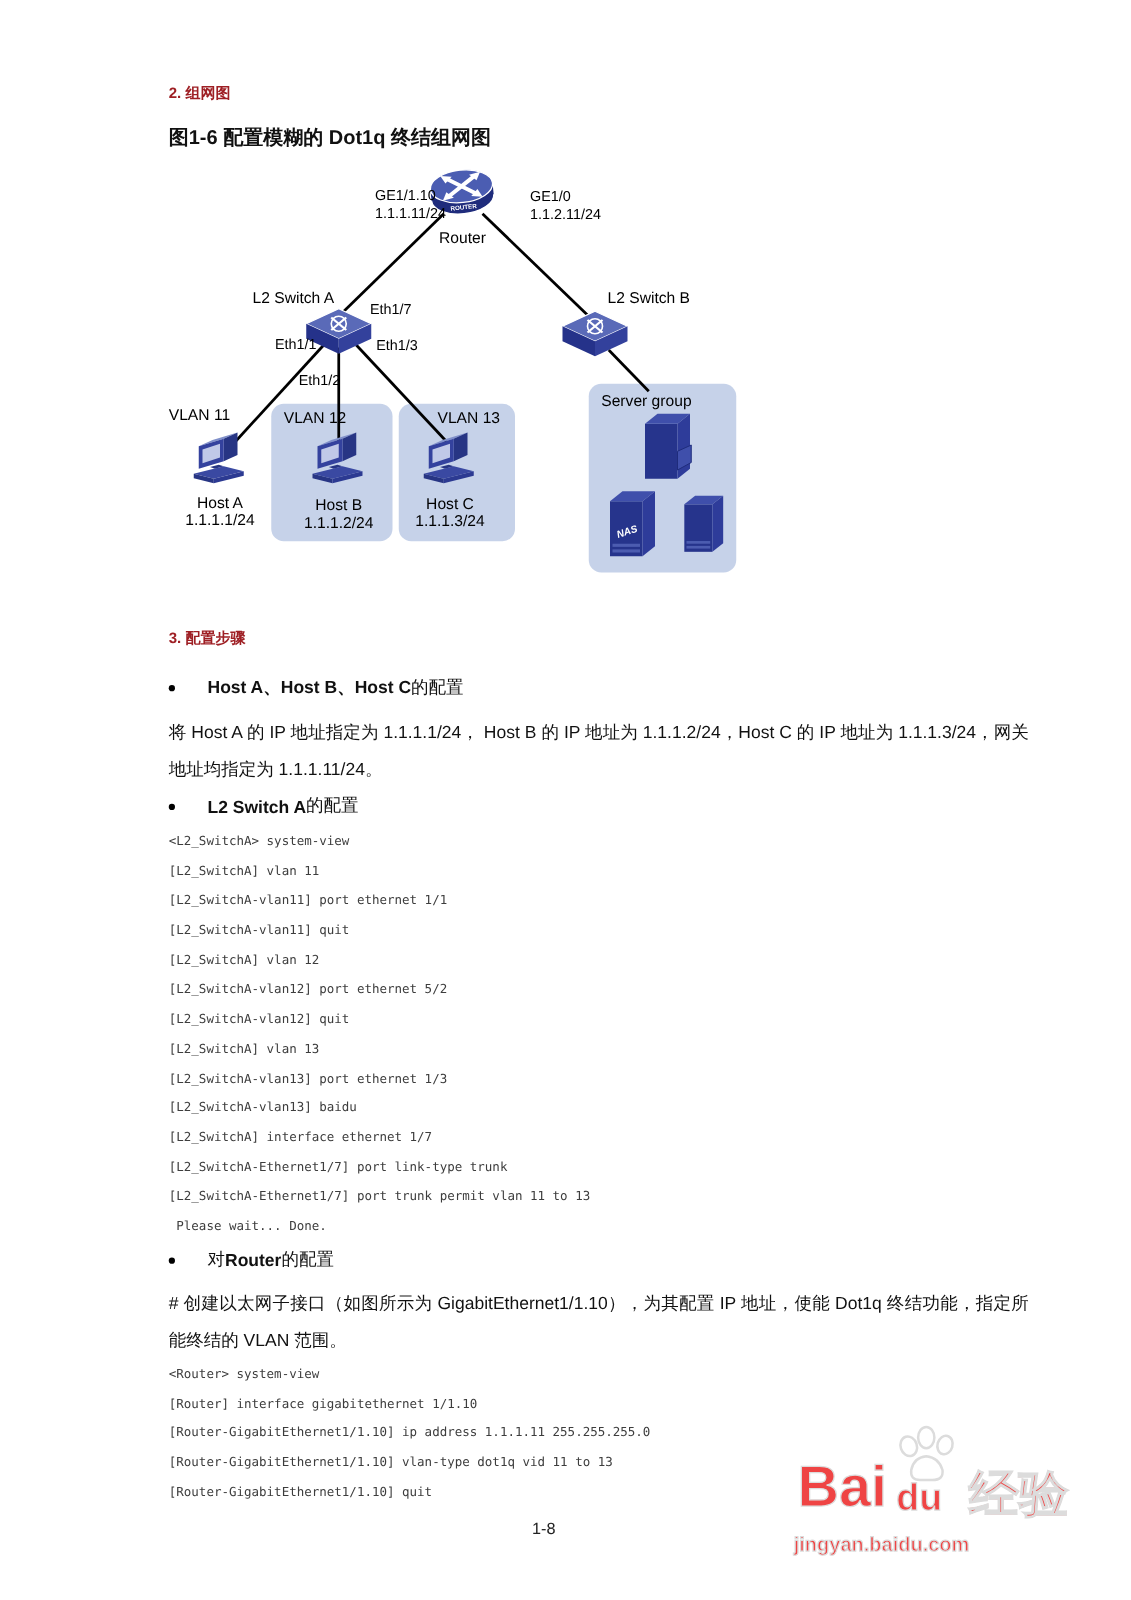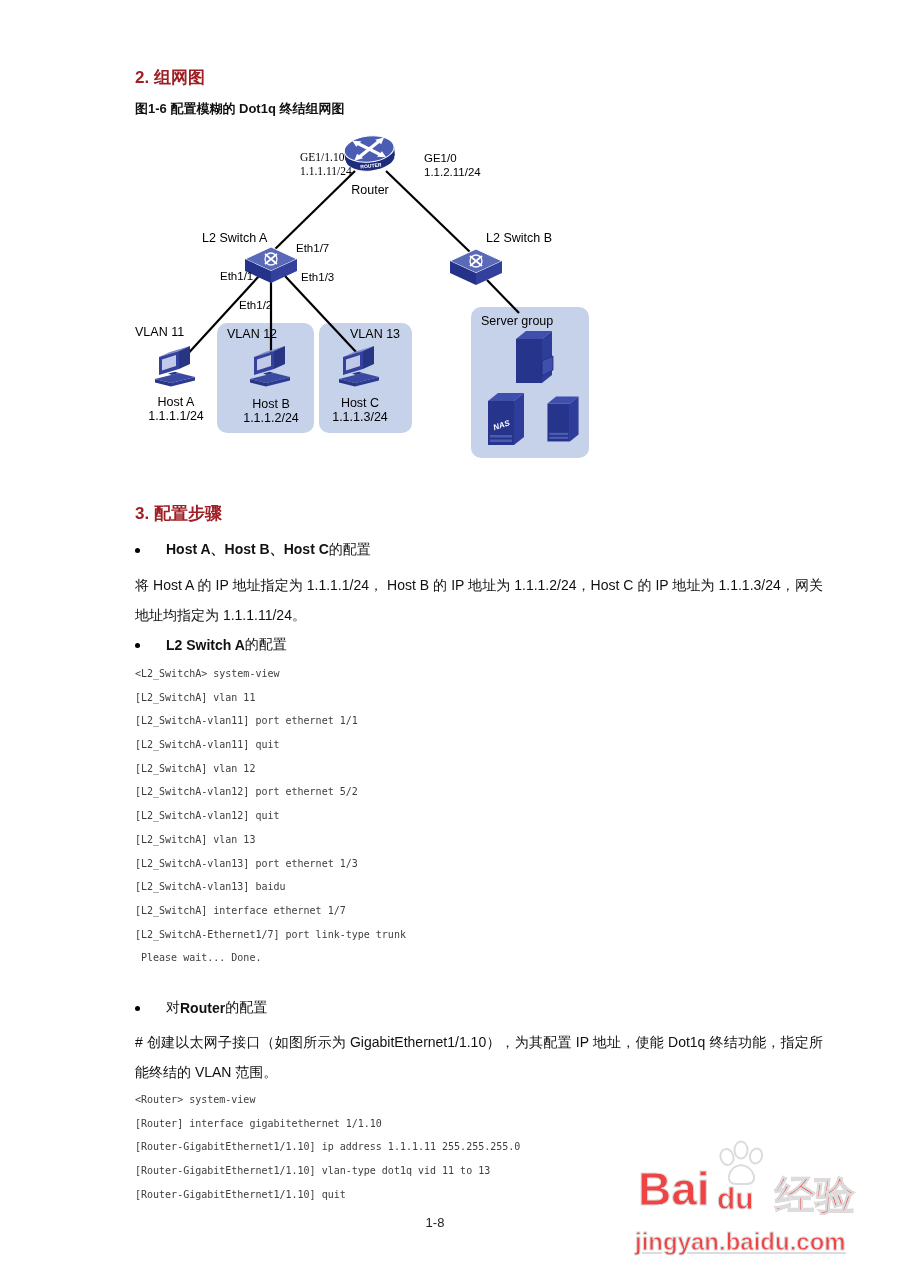--- a/index.html
+++ b/index.html
@@ -1,20 +1,20 @@
 <!DOCTYPE html>
 <html><head>
 <meta charset="utf-8">
 <style>
   html,body{margin:0;padding:0;background:#fff;}
   .page{position:relative;width:905px;height:1280px;background:#fff;overflow:hidden;
         font-family:"Liberation Sans",sans-serif;color:#000;}
   .abs{position:absolute;white-space:nowrap;}
-  .sec-title{font-size:17px;font-weight:bold;color:#9e1f24;}
-  .fig-caption{font-size:13px;font-weight:bold;color:#111;}
+  .sec-title{font-size:12px;font-weight:bold;color:#9e1f24;}
+  .fig-caption{font-size:16px;font-weight:bold;color:#111;}
   .body-para{position:absolute;width:688px;font-size:14px;line-height:29.5px;
              text-align:justify;white-space:normal;color:#111;}
   .bullet-row{position:absolute;display:flex;align-items:center;font-size:14px;color:#111;}
   .dot{width:5px;height:5px;border-radius:50%;background:#000;margin-right:26px;flex:0 0 auto;}
   .b{font-weight:bold;}
   .code-block{position:absolute;font-family:"DejaVu Sans Mono","Liberation Mono",monospace;
               font-size:10px;color:#3d3d3d;}
   .code-block .code-line{height:23.7px;line-height:23.7px;white-space:pre;}
   
   .diagram{position:absolute;left:0;top:125px;width:905px;height:350px;}
@@ -132,21 +132,21 @@
       <text x="9" y="39" font-size="8" font-style="italic" font-weight="bold" fill="#fff" font-family="Liberation Sans, sans-serif" transform="rotate(-18 17 36)">NAS</text>
     </svg>
     <svg class="dg-icon" style="left:544px;top:268px;" width="38" height="52" viewBox="0 0 44 60">
       <rect x="4" y="12" width="26" height="44" fill="#26348c"></rect>
       <polygon points="4,12 14,4 40,4 30,12" fill="#3f4fab"></polygon>
       <polygon points="30,12 40,4 40,48 30,56" fill="#2e3c9a"></polygon>
       <rect x="6" y="46" width="22" height="2.5" fill="#4c5cb0"></rect>
       <rect x="6" y="50.5" width="22" height="2.5" fill="#4c5cb0"></rect>
     </svg>
 
-    <div class="lbl" style="left:300px;top:25px;font-family:Liberation Serif, serif;">
+    <div class="lbl" style="left:300px;top:25px;">
       <div>GE1/1.10</div>
       <div>1.1.1.11/24</div>
     </div>
     <div class="lbl" style="left:424px;top:26px;">
       <div>GE1/0</div>
       <div>1.1.2.11/24</div>
     </div>
     <div class="lbl dev-lbl ctr" style="left:340px;top:58px;width:60px;">Router</div>
 
     <div class="lbl dev-lbl" style="left:202px;top:106px;">L2 Switch A</div>
@@ -199,20 +199,21 @@
       <div class="code-line">[L2_SwitchA-vlan11] port ethernet 1/1</div>
       <div class="code-line">[L2_SwitchA-vlan11] quit</div>
       <div class="code-line">[L2_SwitchA] vlan 12</div>
       <div class="code-line">[L2_SwitchA-vlan12] port ethernet 5/2</div>
       <div class="code-line">[L2_SwitchA-vlan12] quit</div>
       <div class="code-line">[L2_SwitchA] vlan 13</div>
       <div class="code-line">[L2_SwitchA-vlan13] port ethernet 1/3</div>
       <div class="code-line">[L2_SwitchA-vlan13] baidu</div>
       <div class="code-line">[L2_SwitchA] interface ethernet 1/7</div>
       <div class="code-line">[L2_SwitchA-Ethernet1/7] port link-type trunk</div>
+      <div class="code-line">[L2_SwitchA-Ethernet1/7] port trunk permit vlan 11 to 13</div>
       <div class="code-line"> Please wait... Done.</div>
     </div>
 
   <div class="bullet-row" style="left:135px;top:999px;">
     <span class="dot"></span>
     <span>对 </span>
       <span class="b">Router</span>
       <span> 的配置</span>
   </div>
 
@@ -231,16 +232,16 @@
   <div class="wm">
     <span class="wm-t" style="left:25px;top:22px;font-size:46px;">Bai</span>
     <svg style="position:absolute;left:100px;top:0px;" width="56" height="48" viewBox="0 0 56 48">
       <ellipse cx="14" cy="17" rx="6.5" ry="8" fill="#fff" stroke="#dcdcdc" stroke-width="2" transform="rotate(-18 14 17)"></ellipse>
       <ellipse cx="28" cy="10" rx="6.5" ry="8.5" fill="#fff" stroke="#dcdcdc" stroke-width="2"></ellipse>
       <ellipse cx="43" cy="16" rx="6" ry="7.5" fill="#fff" stroke="#dcdcdc" stroke-width="2" transform="rotate(16 43 16)"></ellipse>
       <path d="M16 36 Q18 26 28 25 Q38 26 41 36 Q42 44 33 44 L23 44 Q15 44 16 36 Z" fill="#fff" stroke="#dcdcdc" stroke-width="2"></path>
     </svg>
     <span class="wm-t" style="left:104px;top:42px;font-size:30px;">du</span>
     <span class="wm-t" style="left:162px;top:28px;font-size:40px;">经验</span>
-    <span class="wm-t" style="left:22px;top:88px;font-size:24px;text-decoration:underline;">jingyan.baidu.com</span>
+    <span class="wm-t" style="left:22px;top:88px;font-size:16px;">jingyan.baidu.com</span>
   </div>
 
 </div>
 
 </body></html>

